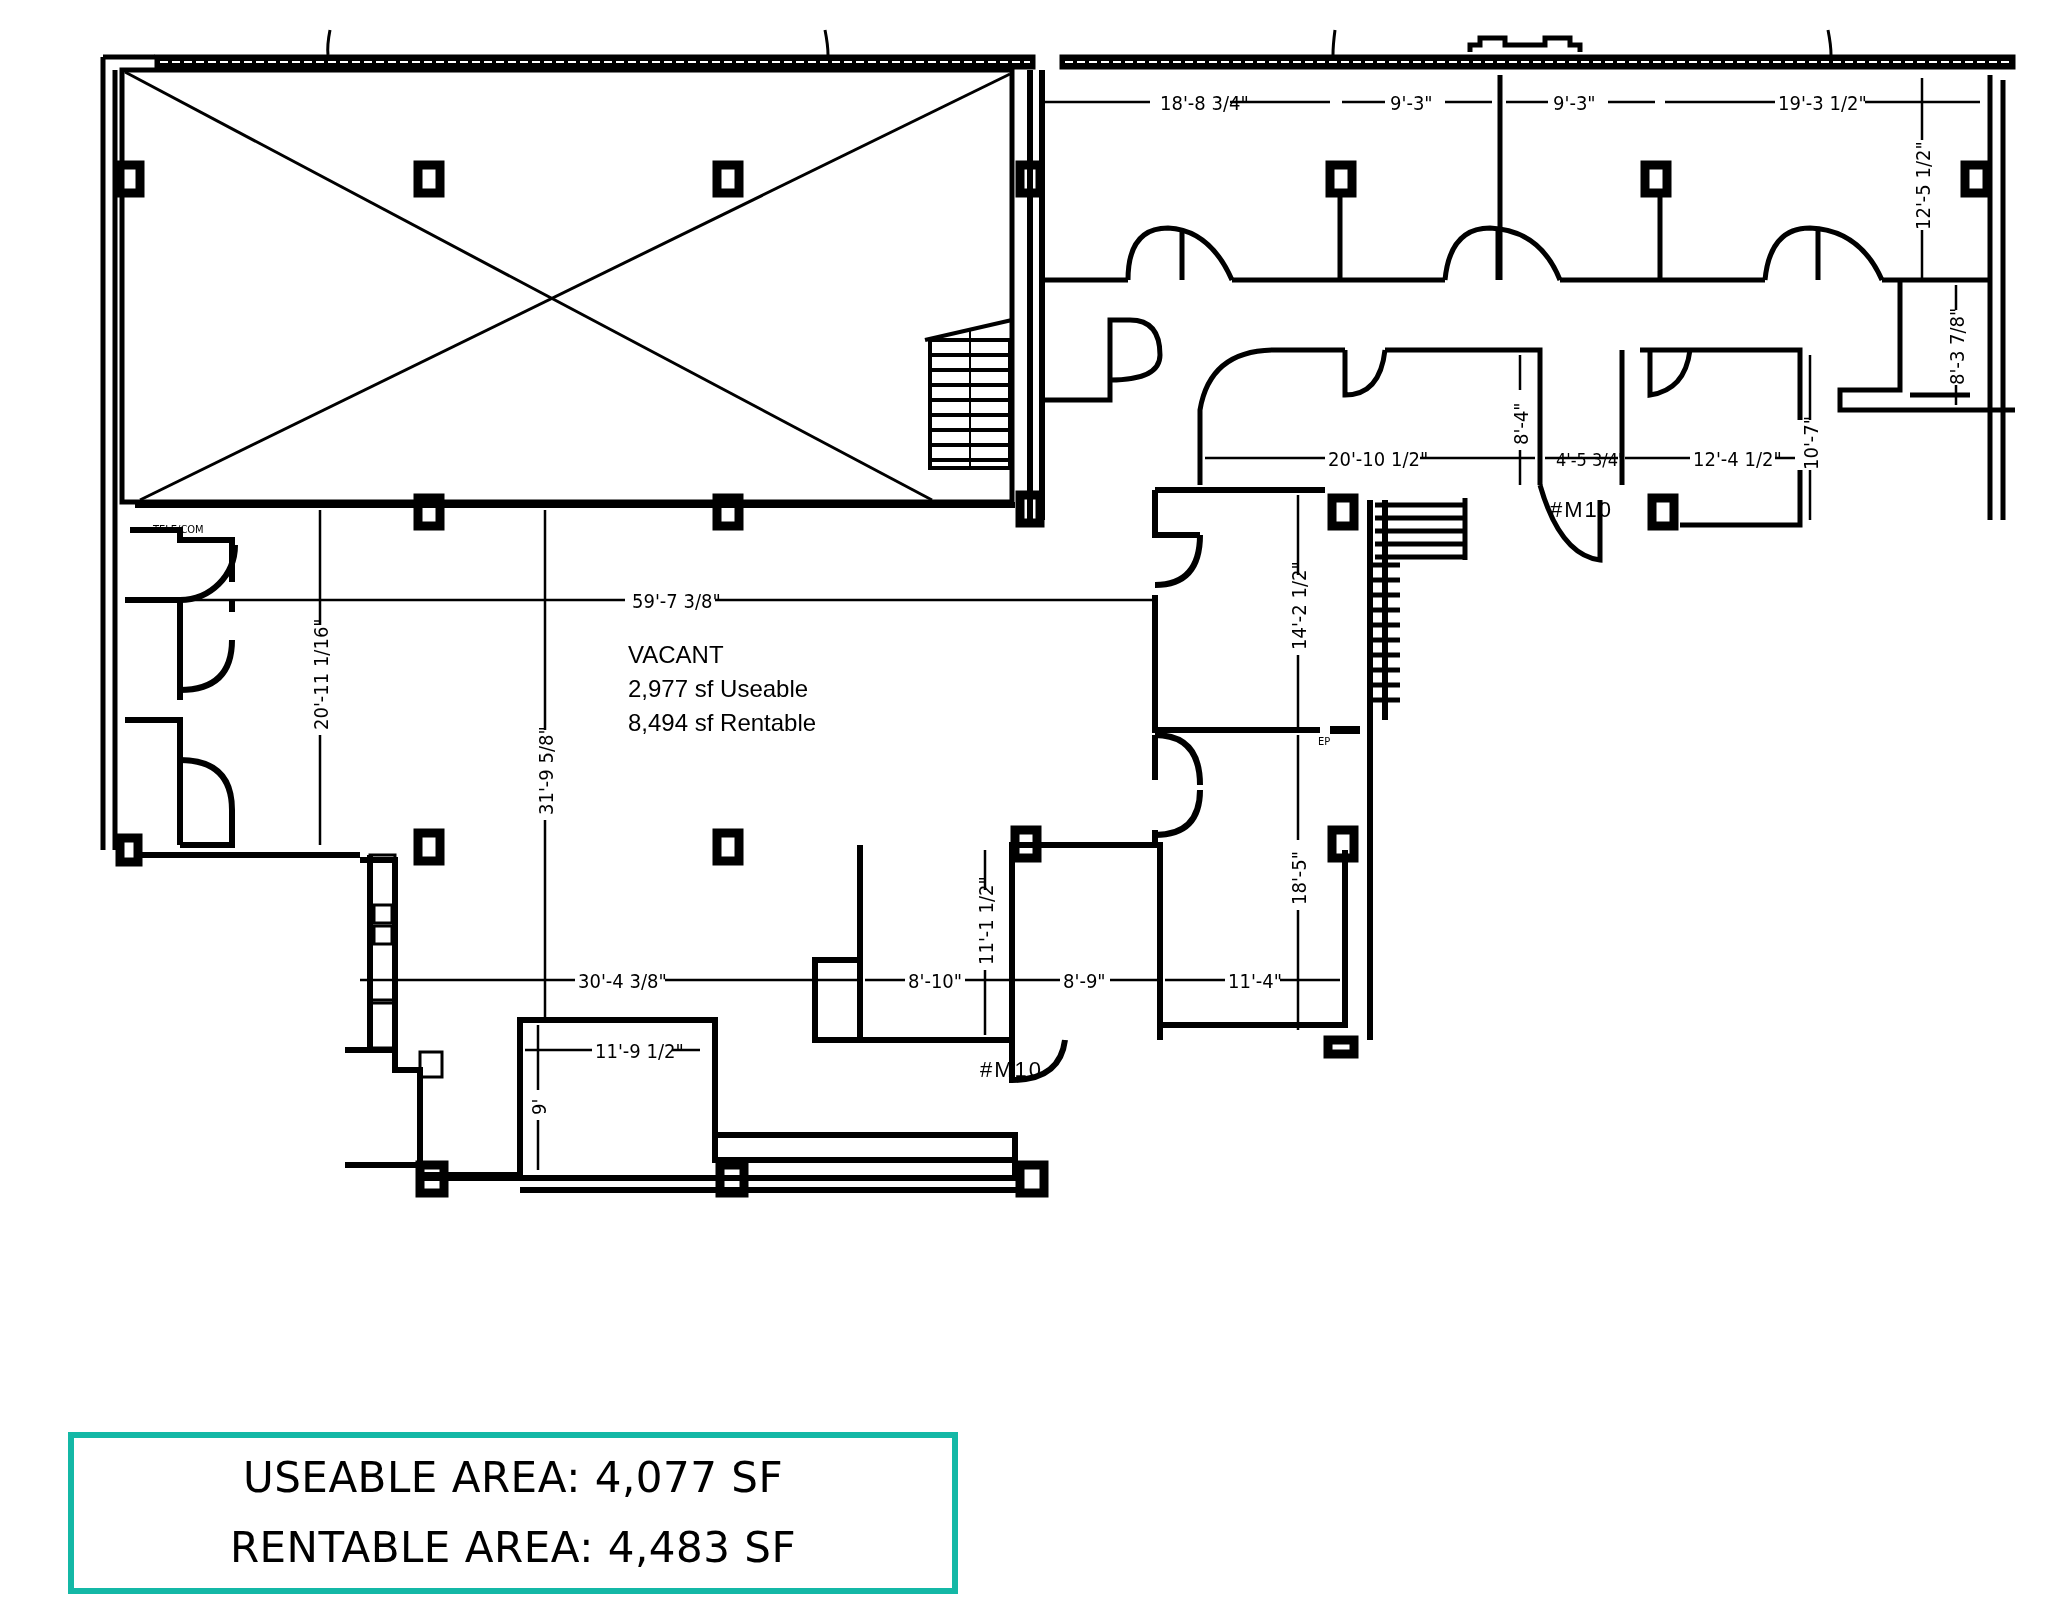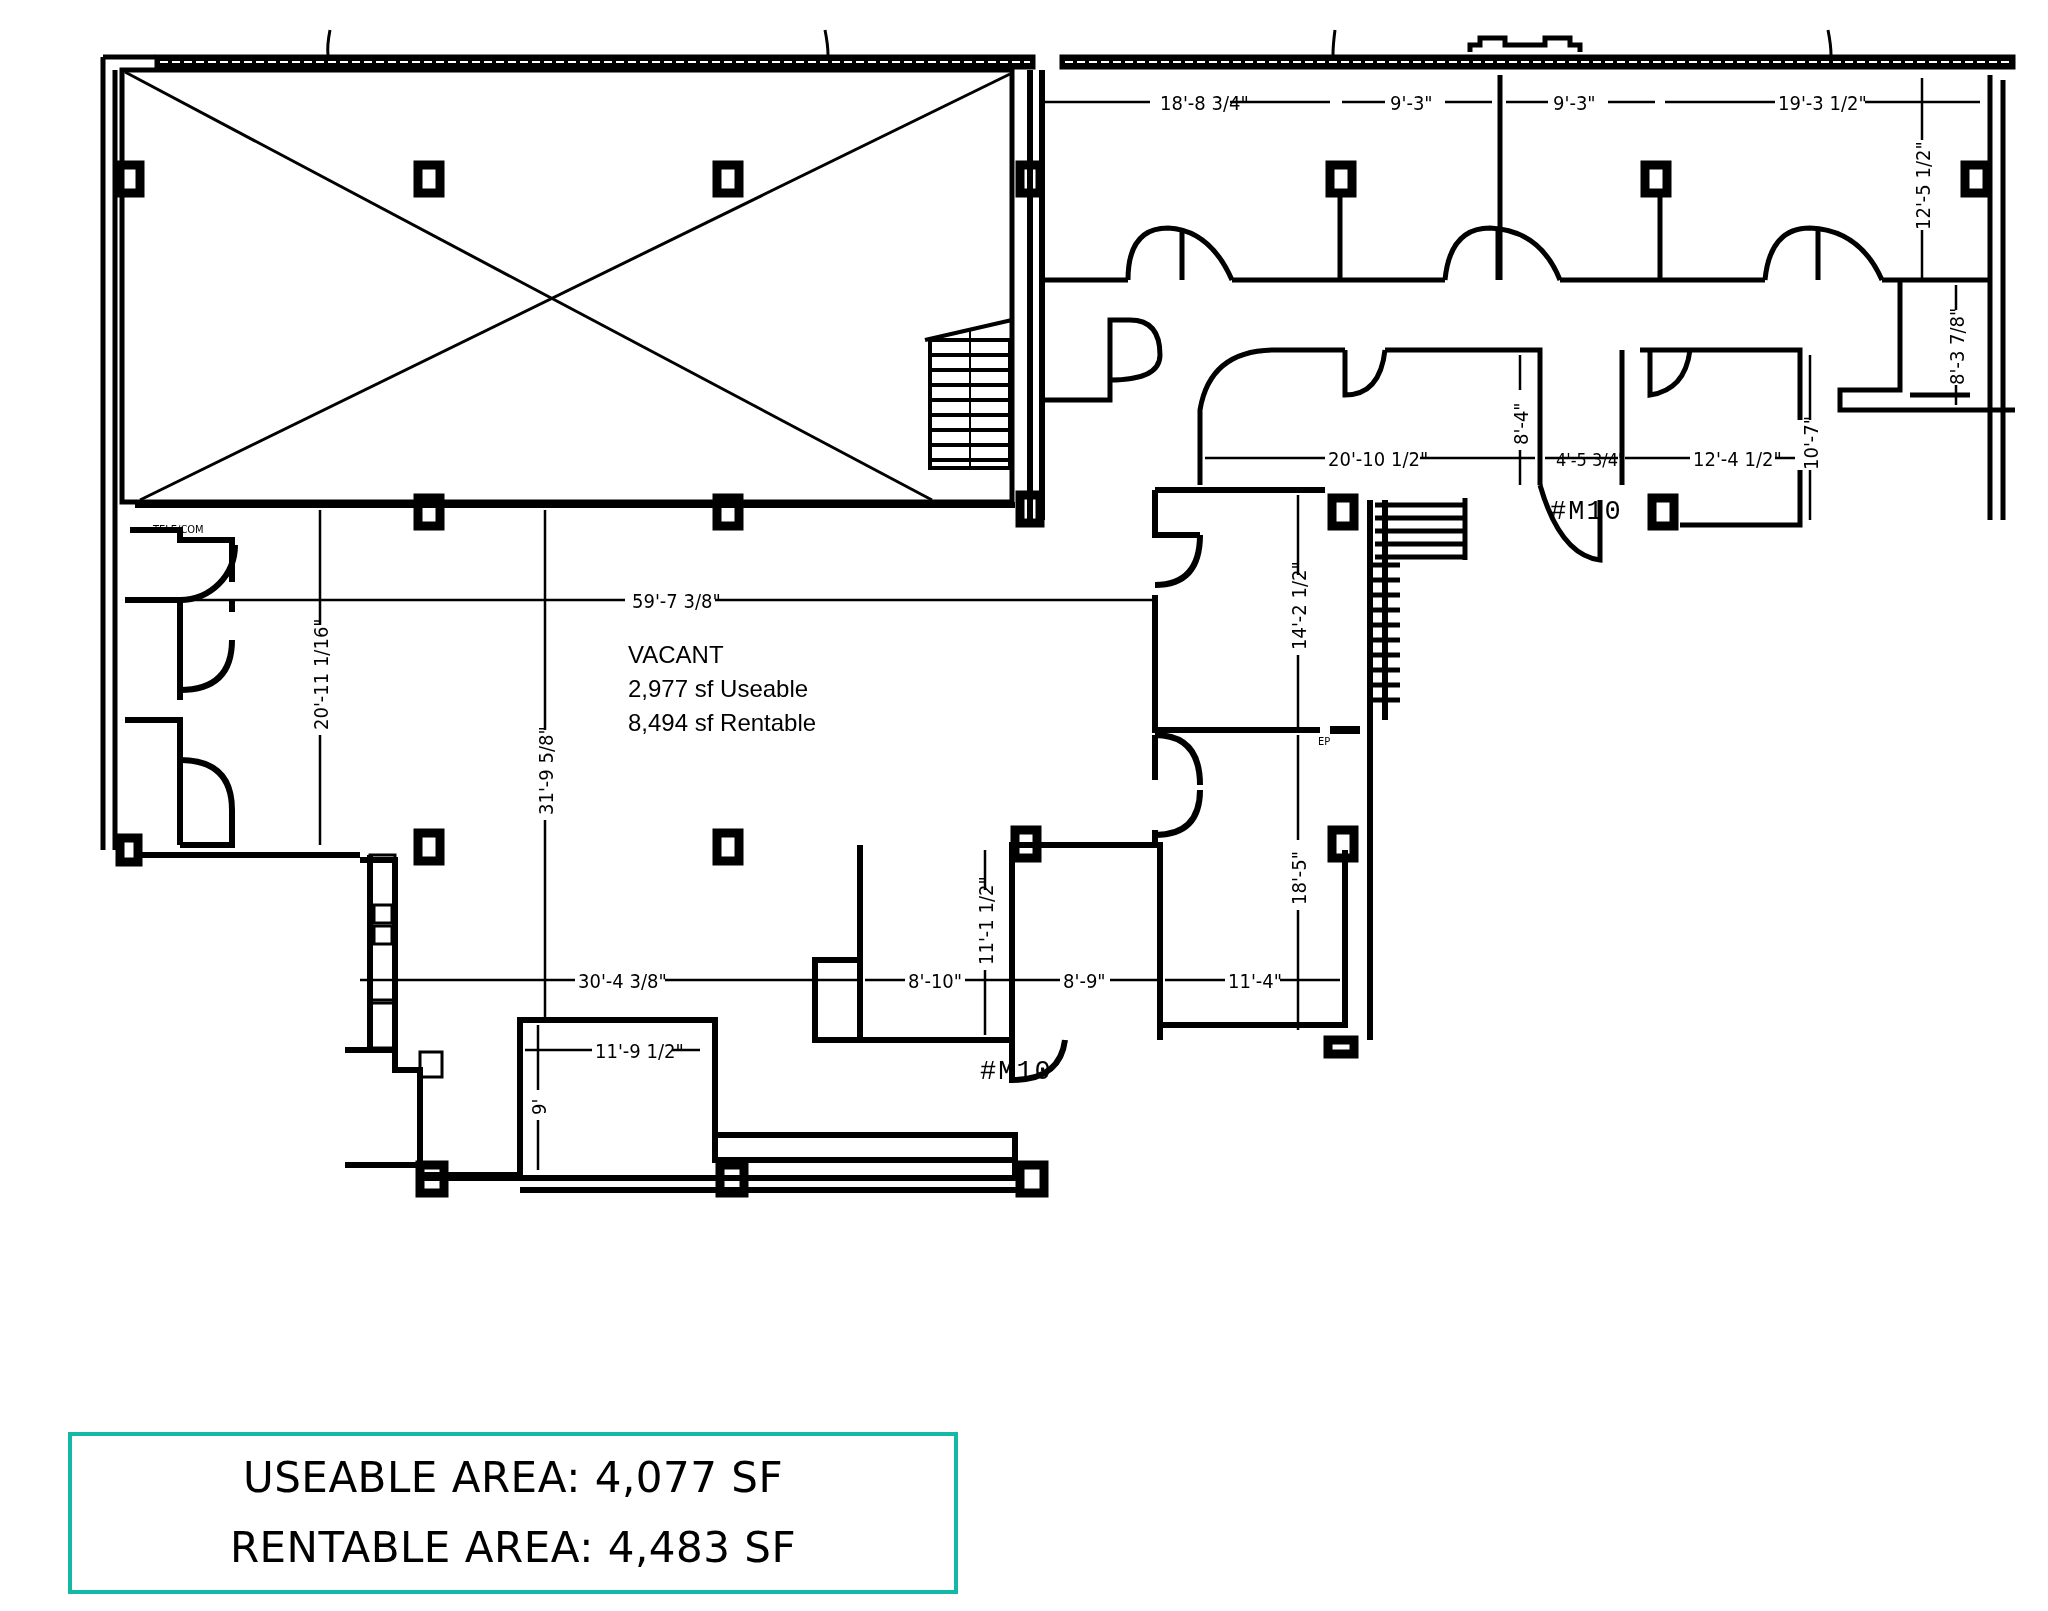--- a/index.html
+++ b/index.html
@@ -1,24 +1,24 @@
 <!DOCTYPE html>
 <html><head>
 <meta charset="utf-8">
 <style>
   html,body{margin:0;padding:0;background:#fff;}
   body{width:2048px;height:1611px;position:relative;overflow:hidden;font-family:"Liberation Sans",sans-serif;}
   #plan{position:absolute;left:0;top:0;width:2048px;height:1611px;}
   .dim{font-family:"DejaVu Sans Condensed","DejaVu Sans",sans-serif;font-size:20px;fill:#000;}
   .lbl{position:absolute;font-family:"Liberation Sans",sans-serif;color:#000;}
   #vacant{left:628px;top:638px;font-size:24px;line-height:34px;}
-  #area-box{position:absolute;left:68px;top:1432px;width:890px;height:162px;border:4px solid #14b8a6;box-sizing:border-box;display:flex;flex-direction:column;justify-content:center;align-items:center;}
+  #area-box{position:absolute;left:68px;top:1432px;width:890px;height:162px;border:6px solid #14b8a6;box-sizing:border-box;display:flex;flex-direction:column;justify-content:center;align-items:center;}
   #area-box div{font-family:"DejaVu Sans",sans-serif;font-size:42px;line-height:70px;letter-spacing:0.5px;}
   .small{position:absolute;font-family:"DejaVu Sans Condensed","DejaVu Sans",sans-serif;font-size:11px;}
-  .m10{position:absolute;font-family:Liberation Mono, monospace;font-size:27px;letter-spacing:2px;}
+  .m10{position:absolute;font-family:Liberation Sans, sans-serif;font-size:22px;letter-spacing:2px;}
 </style>
 </head>
 <body>
 
 <svg id="plan" viewBox="0 0 2048 1611" xmlns="http://www.w3.org/2000/svg">
   <g fill="none" stroke="#000" stroke-linejoin="miter">
 
     <g>
       <rect x="155" y="55" width="880" height="14" fill="#000"></rect>
       <line x1="160" y1="62" x2="1030" y2="62" stroke="#fff" stroke-width="2" stroke-dasharray="8 4"></line>

